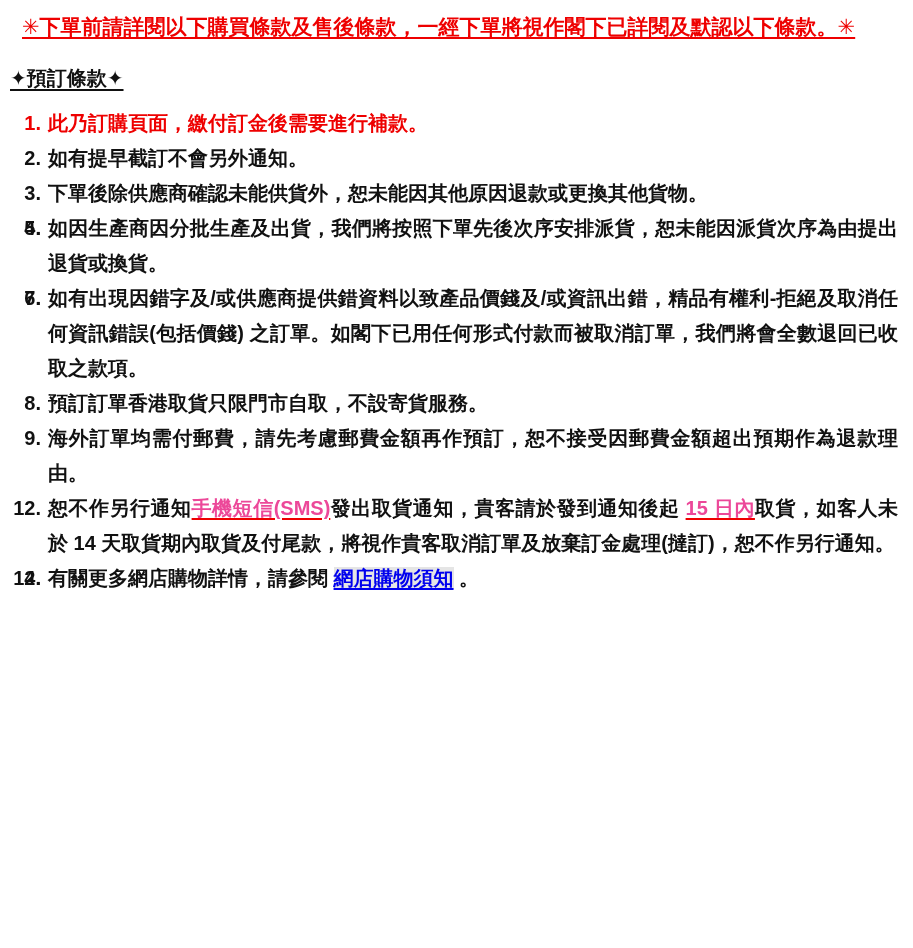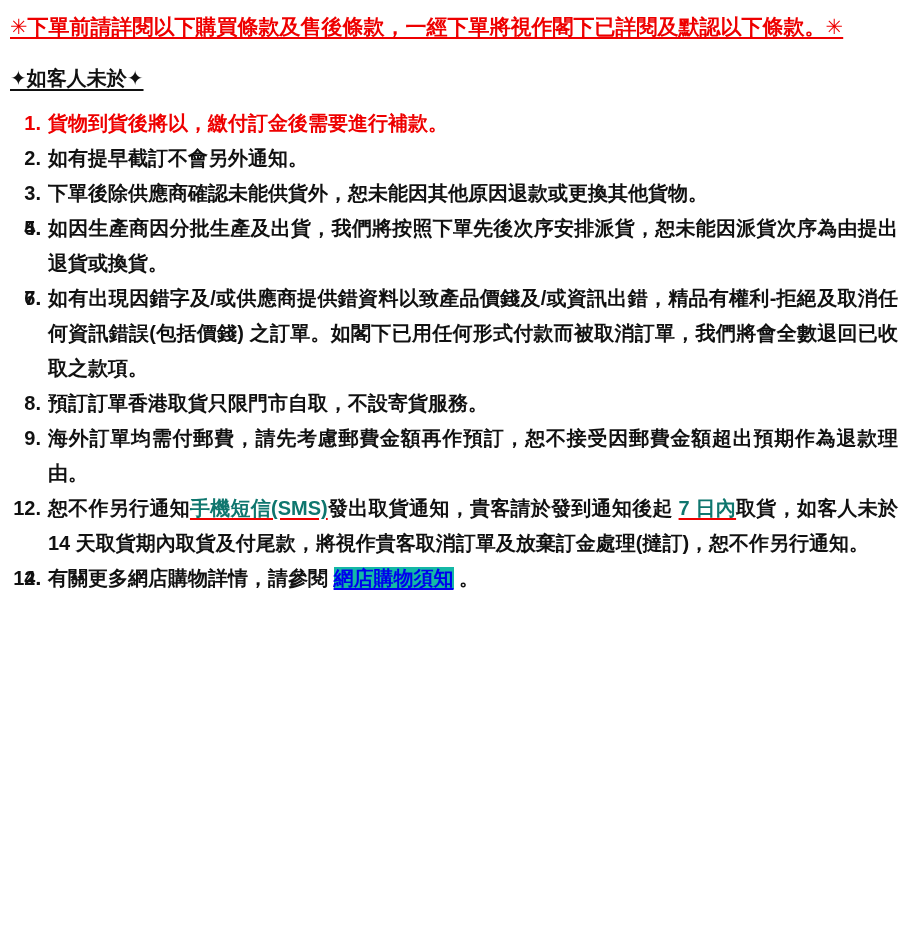--- a/index.html
+++ b/index.html
@@ -18,20 +18,21 @@
   .page {
     padding: 12px 15px 0 10px;
   }
   .notice {
     color: #ee0000;
     font-size: 21px;
     line-height: 30px;
     text-decoration: underline;
     text-underline-offset: 3px;
     white-space: nowrap;
+    margin-left: 12px;
   }
   .heading-row {
     margin-top: 22px;
     font-size: 20px;
     line-height: 28px;
   }
   .heading-row .heading {
     color: #111111;
     text-decoration: underline;
     text-underline-offset: 4px;
@@ -52,50 +53,50 @@
     position: absolute;
     left: 0;
     top: 0;
     width: 31px;
     text-align: right;
   }
   li.red, li.red .num {
     color: #ee0000;
   }
   .seg-red-underline {
-    color: #0f766e;
+    color: #ec4899;
     text-decoration: underline;
     text-decoration-color: #ee0000;
     text-underline-offset: 3px;
   }
   a.seg-link {
     color: #0000ee;
     text-decoration: underline;
     text-underline-offset: 3px;
-    background: #14b8a6;
+    background: #e5e5e5;
     cursor: pointer;
   }
 </style>
 </head>
 <body>
 
 <div class="page">
   <div class="notice">✳下單前請詳閱以下購買條款及售後條款，一經下單將視作閣下已詳閱及默認以下條款。✳</div>
 
   <div class="heading-row">
-    <span class="heading">✦如客人未於✦</span>
+    <span class="heading">✦預訂條款✦</span>
   </div>
 
   <ol class="terms">
-      <li class="term red"><span class="num">1.</span><span class="seg-normal">貨物到貨後將以，繳付訂金後需要進行補款。</span></li>
+      <li class="term red"><span class="num">1.</span><span class="seg-normal">此乃訂購頁面，繳付訂金後需要進行補款。</span></li>
       <li class="term"><span class="num">2.</span><span class="seg-normal">如有提早截訂不會另外通知。</span></li>
       <li class="term"><span class="num">3.</span><span class="seg-normal">下單後除供應商確認未能供貨外，恕未能因其他原因退款或更換其他貨物。</span></li>
       <li class="term"><span class="num">4.</span></li>
       <li class="term"><span class="num">5.</span><span class="seg-normal">如因生產商因分批生產及出貨，我們將按照下單先後次序安排派貨，恕未能因派貨次序為由提出退貨或換貨。</span></li>
       <li class="term"><span class="num">6.</span></li>
       <li class="term"><span class="num">7.</span><span class="seg-normal">如有出現因錯字及/或供應商提供錯資料以致產品價錢及/或資訊出錯，精品有權利-拒絕及取消任何資訊錯誤(包括價錢) 之訂單。如閣下已用任何形式付款而被取消訂單，我們將會全數退回已收取之款項。</span></li>
       <li class="term"><span class="num">8.</span><span class="seg-normal">預訂訂單香港取貨只限門市自取，不設寄貨服務。</span></li>
       <li class="term"><span class="num">9.</span><span class="seg-normal">海外訂單均需付郵費，請先考慮郵費金額再作預訂，恕不接受因郵費金額超出預期作為退款理由。</span></li>
-      <li class="term"><span class="num">12.</span><span class="seg-normal">恕不作另行通知</span><span class="seg-red-underline">手機短信(SMS)</span><span class="seg-normal">發出取貨通知，貴客請於發到通知後起 </span><span class="seg-red-underline">7 日內</span><span class="seg-normal">取貨，如客人未於 14 天取貨期內取貨及付尾款，將視作貴客取消訂單及放棄訂金處理(撻訂)，恕不作另行通知。</span></li>
+      <li class="term"><span class="num">12.</span><span class="seg-normal">恕不作另行通知</span><span class="seg-red-underline">手機短信(SMS)</span><span class="seg-normal">發出取貨通知，貴客請於發到通知後起 </span><span class="seg-red-underline">15 日內</span><span class="seg-normal">取貨，如客人未於 14 天取貨期內取貨及付尾款，將視作貴客取消訂單及放棄訂金處理(撻訂)，恕不作另行通知。</span></li>
       <li class="term"><span class="num">12.</span></li>
       <li class="term"><span class="num">4.</span><span class="seg-normal">有關更多網店購物詳情，請參閱 </span><a class="seg-link" href="#">網店購物須知</a><span class="seg-normal"> 。</span></li>
     </ol>
 </div>
 
 </body></html>

